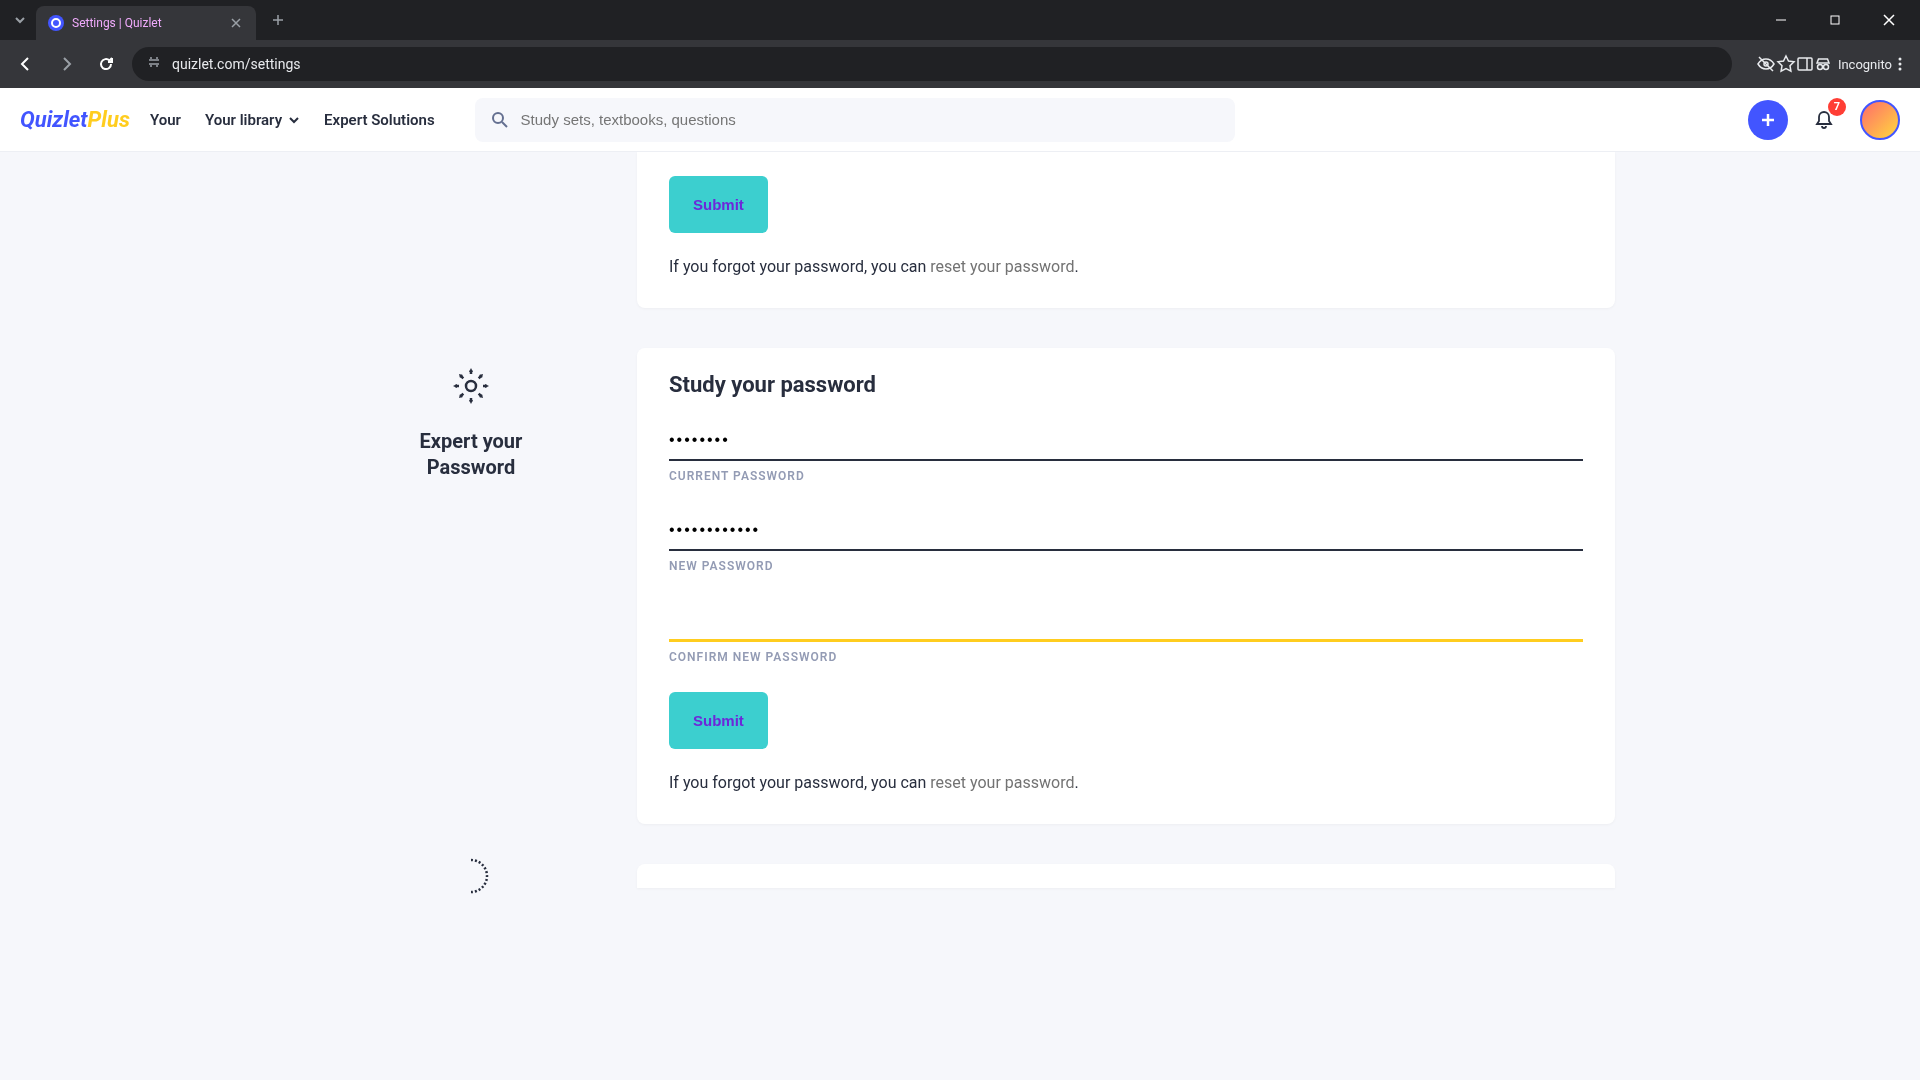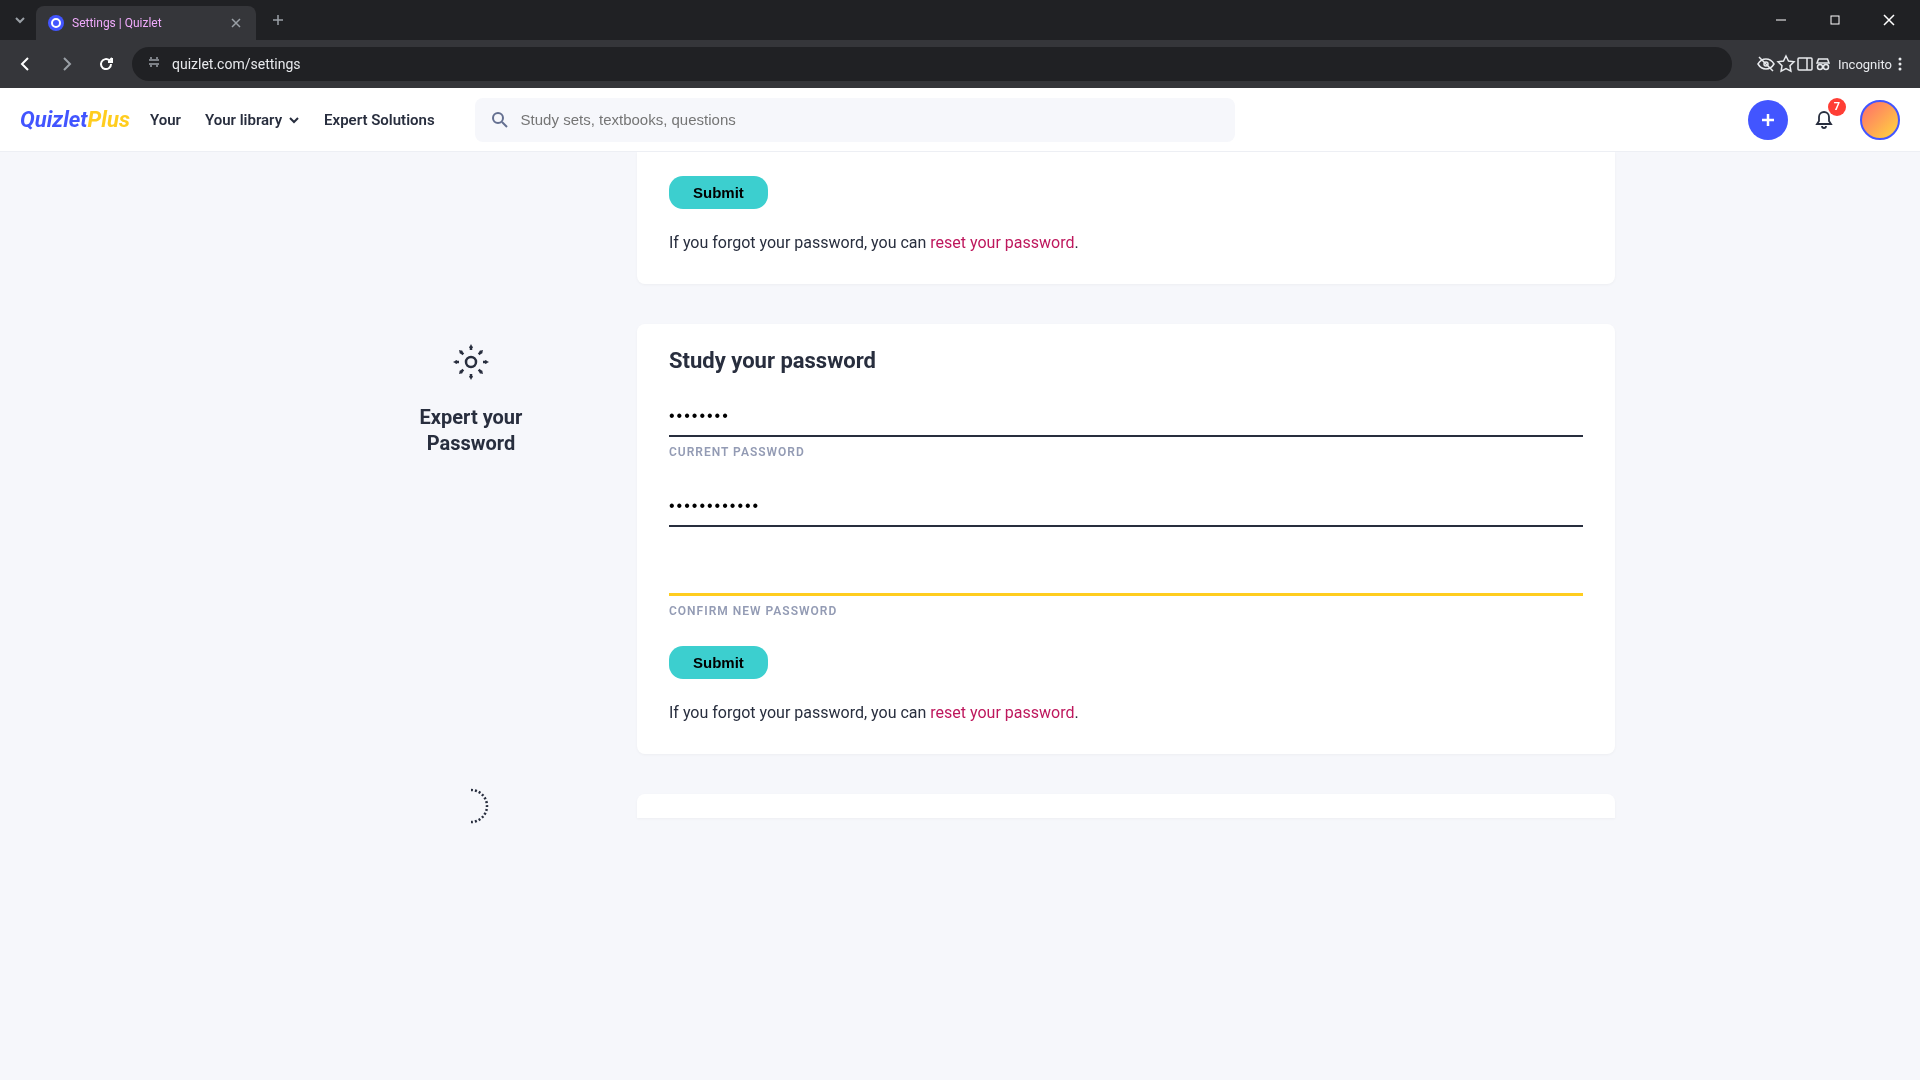--- a/index.html
+++ b/index.html
@@ -55,23 +55,23 @@
     .side-title { font-size: 20px; font-weight: 700; color: #282e3e; text-align: center; line-height: 1.3; }
     
     .card { flex: 1; background: #fff; border-radius: 8px; padding: 24px 32px 32px; box-shadow: 0 1px 3px rgba(0,0,0,0.04); }
     .card-title { font-size: 22px; font-weight: 700; color: #282e3e; margin-bottom: 24px; }
     
     .form-group { margin-bottom: 28px; }
     .form-input { width: 100%; border: none; border-bottom: 2px solid #282e3e; padding: 10px 0; font-size: 16px; outline: none; background: transparent; letter-spacing: 2px; }
     .form-input.focused { border-bottom-color: #ffcd1f; border-bottom-width: 3px; }
     .form-label { display: block; font-size: 12px; color: #939bb4; letter-spacing: 1px; margin-top: 8px; font-weight: 600; }
     
-    .submit-btn { background: #3ccfcf; color: #000000; border: none; border-radius: 14px; padding: 8px 24px; font-size: 15px; font-weight: 600; cursor: pointer; }
+    .submit-btn { background: #3ccfcf; color: #6d28d9; border: none; border-radius: 6px; padding: 20px 24px; font-size: 15px; font-weight: 600; cursor: pointer; }
     .forgot-text { margin-top: 24px; font-size: 16px; color: #282e3e; }
-    .link { color: #be185d; cursor: pointer; }
+    .link { color: #737373; cursor: pointer; }
     
     
     .top-card { background: #fff; border-radius: 0 0 8px 8px; padding: 24px 32px 32px; margin-left: 332px; box-shadow: 0 1px 3px rgba(0,0,0,0.04); margin-bottom: 40px; }
     
     .bottom-peek { margin-left: 332px; background: #fff; border-radius: 8px 8px 0 0; padding: 24px 32px 0; box-shadow: 0 1px 3px rgba(0,0,0,0.04); height: 20px; overflow: hidden; position: relative; }
     
     
     .content-wrap::-webkit-scrollbar { width: 16px; }
     .content-wrap::-webkit-scrollbar-track { background: #f1f1f1; }
     .content-wrap::-webkit-scrollbar-thumb { background: #c1c1c1; border-radius: 8px; border: 3px solid #f1f1f1; }
@@ -251,20 +251,21 @@
       <div class="card">
         <h2 class="card-title">Study your password</h2>
         
         <div class="form-group">
           <input type="password" class="form-input" value="••••••••" style="">
           <label class="form-label">CURRENT PASSWORD</label>
         </div>
         
         <div class="form-group">
           <input type="password" class="form-input" value="••••••••••••" style="">
+          <label class="form-label">NEW PASSWORD</label>
         </div>
         
         <div class="form-group">
           <input type="password" class="form-input focused" value="" style="">
           <label class="form-label">CONFIRM NEW PASSWORD</label>
         </div>
         
         <button class="submit-btn">Submit</button>
         
         <div class="forgot-text">

